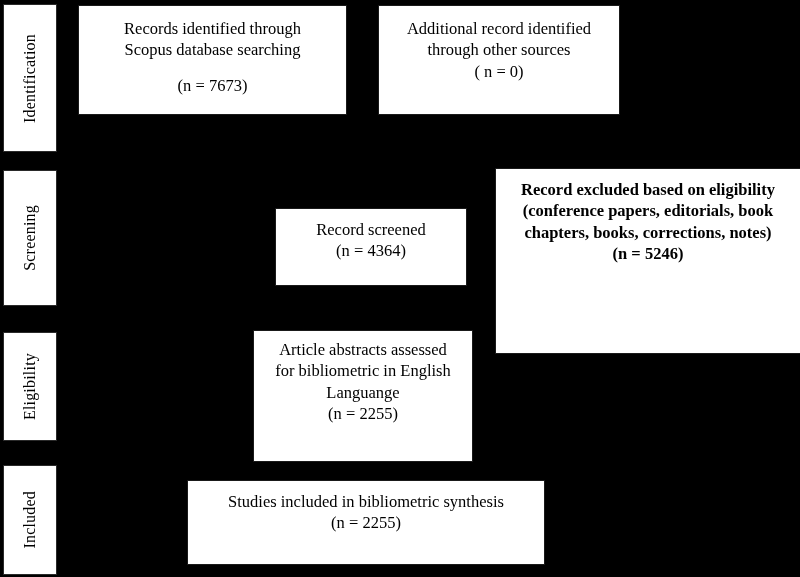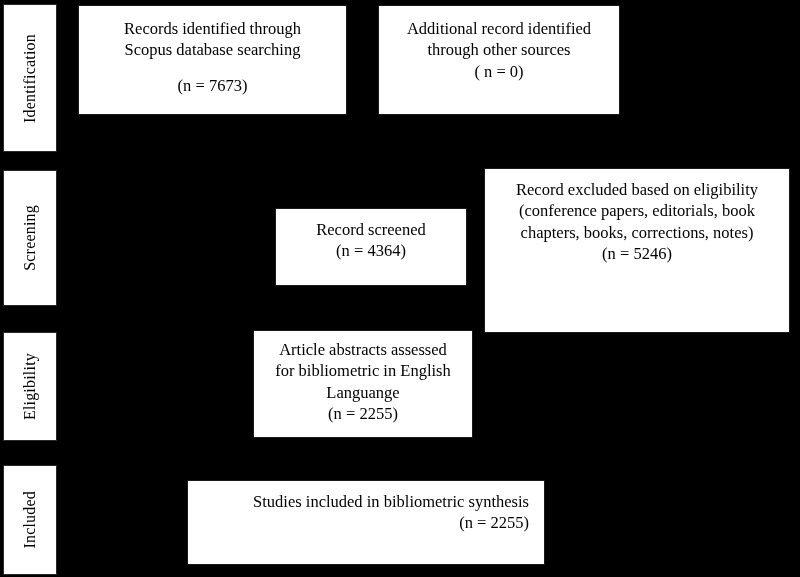--- a/index.html
+++ b/index.html
@@ -71,28 +71,28 @@
 
   #box-records-identified { left: 78px;  top: 5px;   width: 269px; height: 110px; }
   #box-records-identified .body { top: 12px; }
 
   #box-additional-records { left: 378px; top: 5px;   width: 242px; height: 110px; }
   #box-additional-records .body { top: 12px; }
 
   #box-record-screened    { left: 275px; top: 208px; width: 192px; height: 78px; }
   #box-record-screened .body { top: 10px; }
 
-  #box-record-excluded    { left: 484px; top: 168px; width: 306px; height: 165px; }
+  #box-record-excluded    { left: 495px; top: 168px; width: 306px; height: 186px; font-weight: bold; }
   #box-record-excluded .body { top: 10px; }
 
-  #box-article-abstracts  { left: 253px; top: 330px; width: 220px; height: 108px; }
+  #box-article-abstracts  { left: 253px; top: 330px; width: 220px; height: 132px; }
   #box-article-abstracts .body { top: 8px; }
 
   #box-studies-included   { left: 187px; top: 480px; width: 358px; height: 85px; }
-  #box-studies-included .body { top: 10px; text-align: right; }
+  #box-studies-included .body { top: 10px; }
 
   
   .connector {
     position: absolute;
     background: #000000;
   }
 </style>
 </head>
 <body>
 

